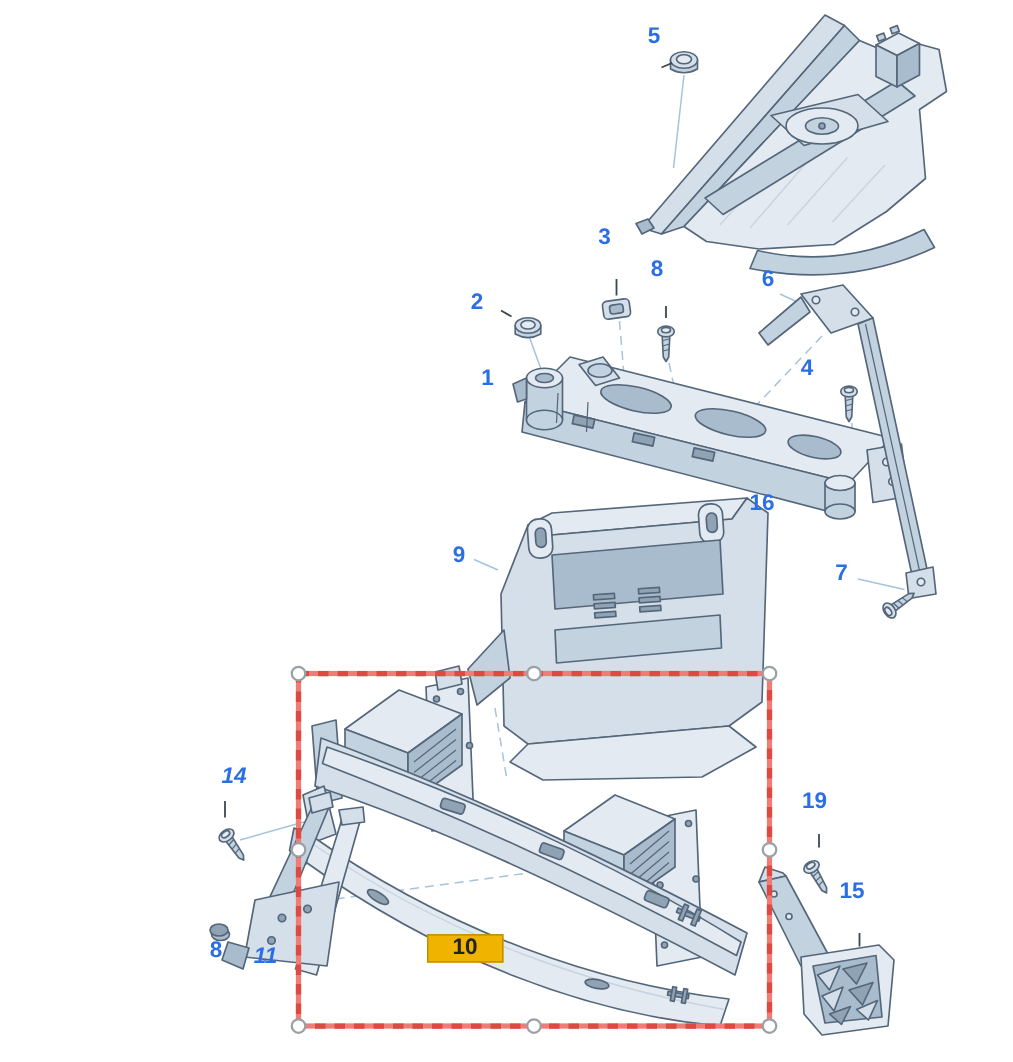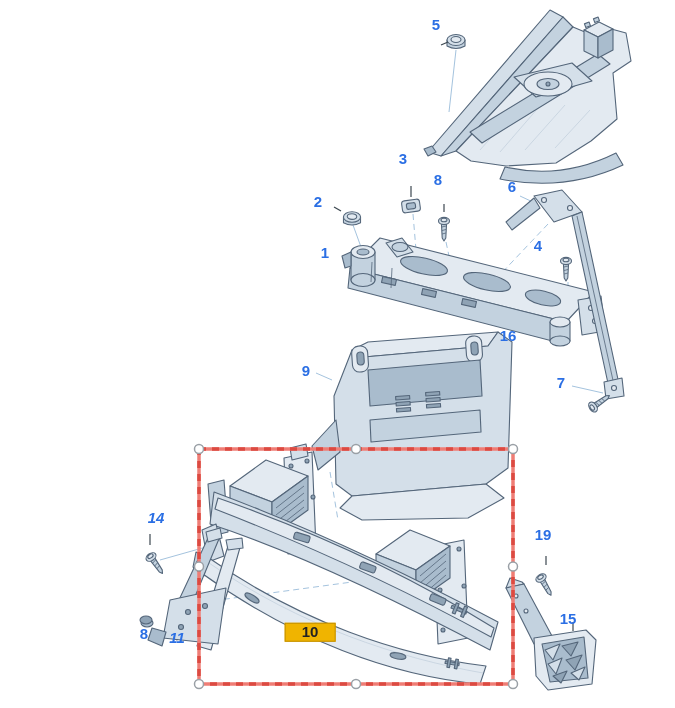--- a/index.html
+++ b/index.html
@@ -293,17 +293,17 @@
       <div class="callout" style="left: 436px; top: 25px;">5</div>
       <div class="callout" style="left: 512px; top: 187px;">6</div>
       <div class="callout" style="left: 561px; top: 383px;">7</div>
       <div class="callout" style="left: 438px; top: 180px;">8</div>
       <div class="callout" style="left: 306px; top: 371px;">9</div>
       <div class="callout highlighted" style="left: 310px; top: 632px;">10</div>
       <div class="callout" style="left: 177px; top: 638px; font-style: italic;">11</div>
       <div class="callout" style="left: 508px; top: 336px;">16</div>
       <div class="callout" style="left: 144px; top: 634px;">8</div>
       <div class="callout" style="left: 156px; top: 518px; font-style: italic;">14</div>
-      <div class="callout" style="left: 568px; top: 595px; margin-top: 24px;">15</div>
+      <div class="callout" style="left: 568px; top: 595px;">15</div>
       <div class="callout" style="left: 543px; top: 535px;">19</div>
     </div>
 
 </div>
 
 </body></html>

